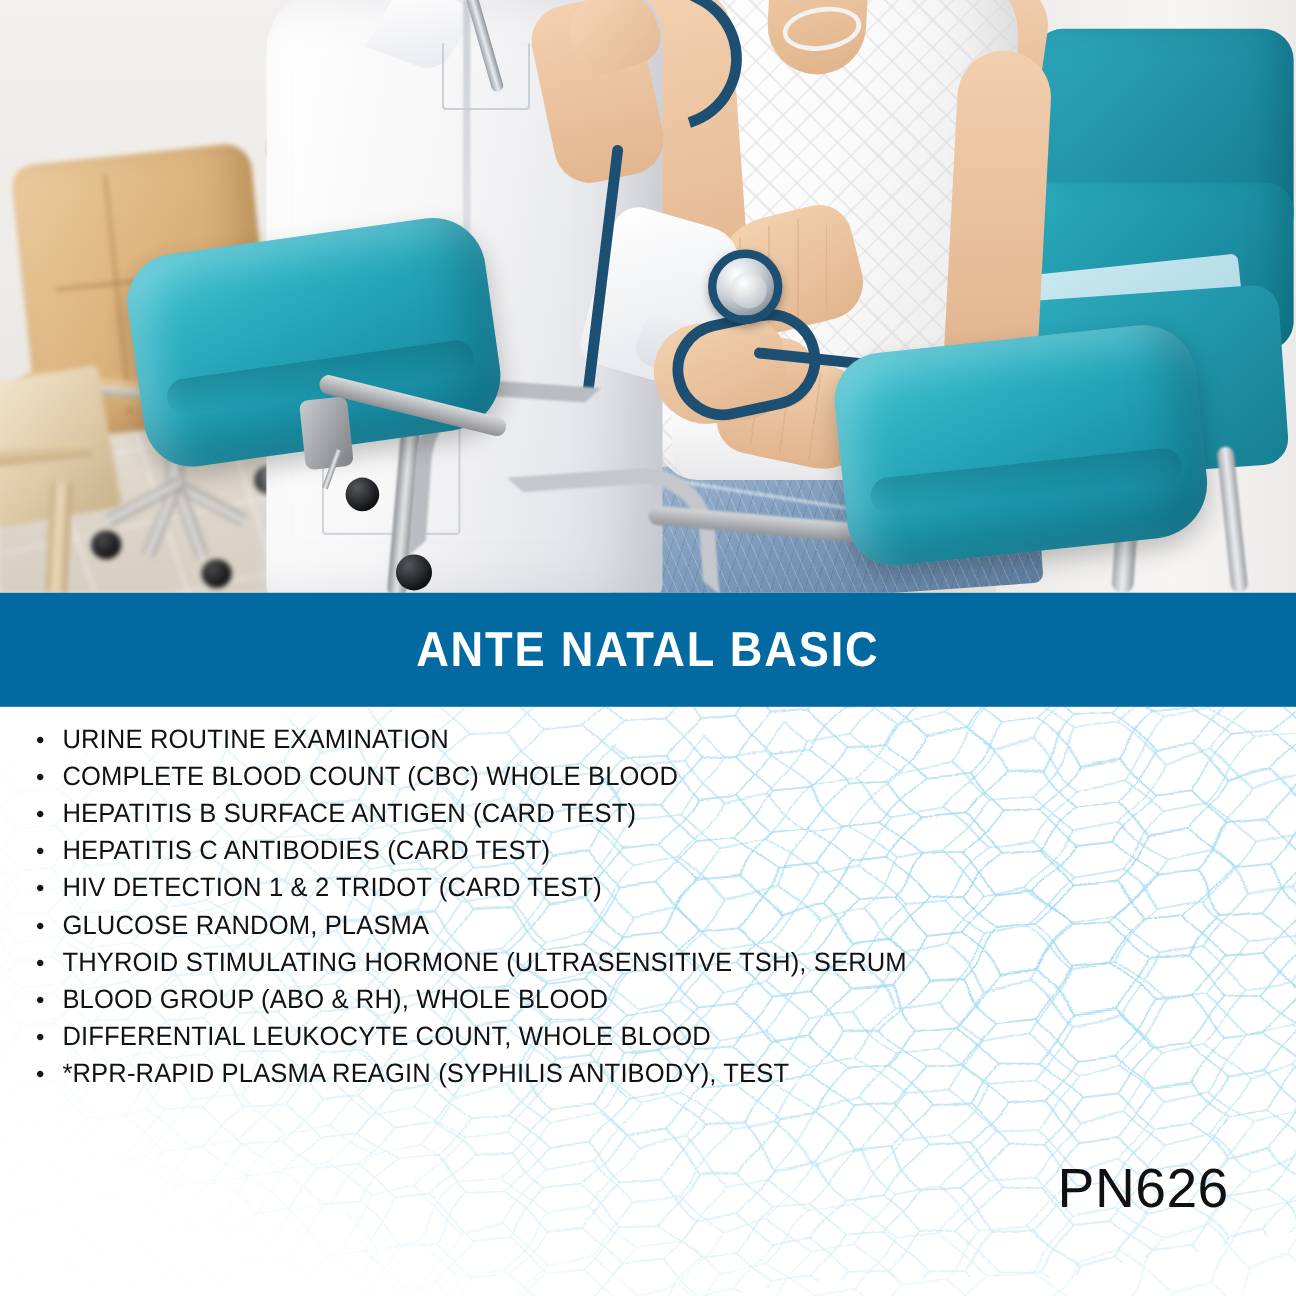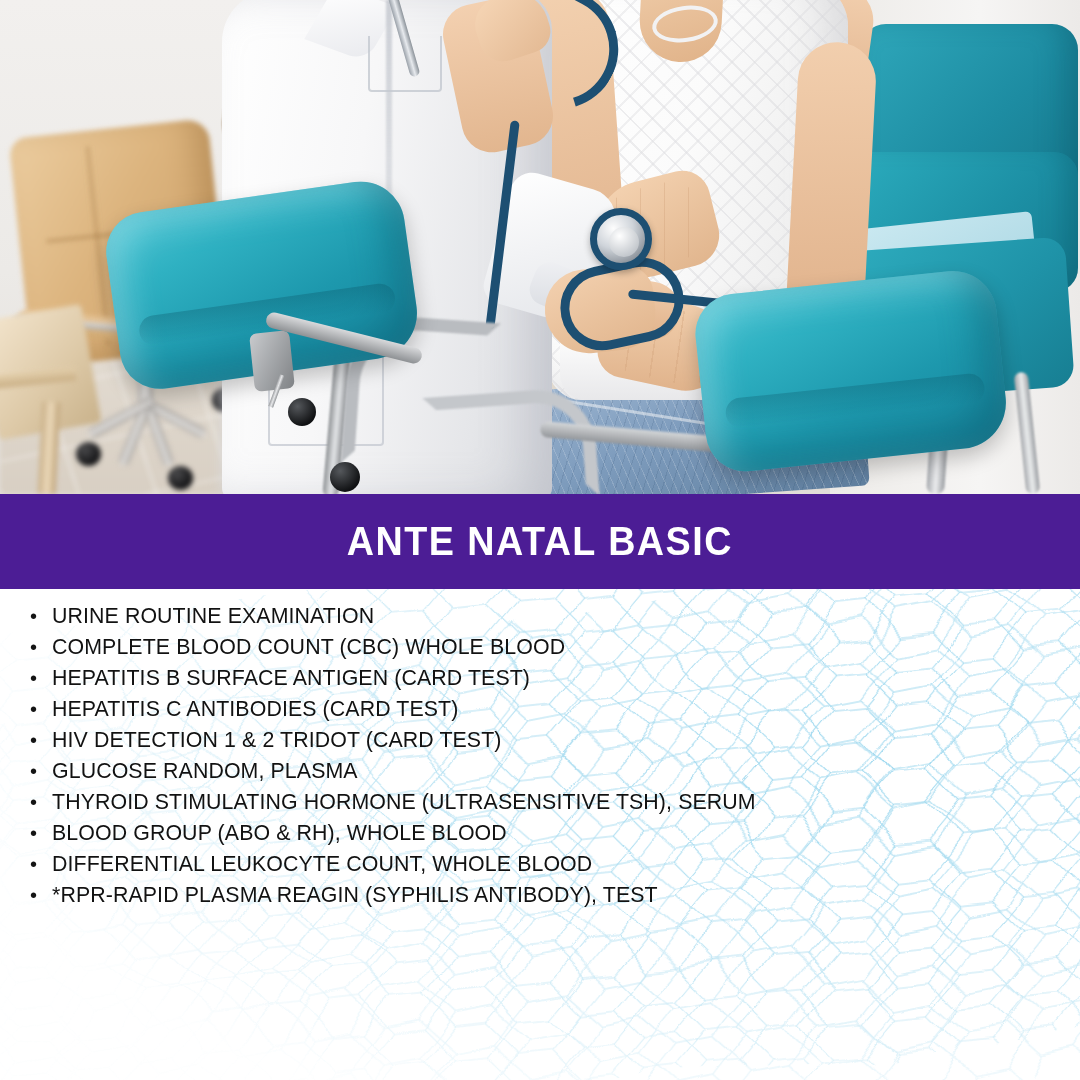--- a/index.html
+++ b/index.html
@@ -640,21 +640,21 @@
     <div class="exam-bar-lower photo-softblur"></div>
     <div class="stirrup stirrup-a"></div>
     <div class="stirrup stirrup-b"></div>
     <div class="stirrup-clamp"></div>
     <div class="stirrup-arm"></div>
     <div class="stirrup-rod"></div>
     <div class="stirrup-knob"></div>
     <div class="stirrup-knob2"></div>
   </div>
 
-  <div class="banner" style="background: #4c1d95;">
+  <div class="banner" style="background: #0369a1;">
     <div class="banner-title">ANTE NATAL BASIC</div>
   </div>
 
   <div class="hex-wrap">
     <svg class="hex-svg" viewBox="0 0 1080 491" preserveAspectRatio="none">
       <defs>
         <pattern id="hexpat" width="60" height="34.64" patternUnits="userSpaceOnUse">
           <path d="M15,0 L45,0 L60,17.32 L45,34.64 L15,34.64 L0,17.32 Z" fill="none" stroke="#8FD2EC" stroke-width="1.1"></path>
         </pattern>
         <radialGradient id="fade" cx="78%" cy="34%" r="82%">
@@ -713,14 +713,15 @@
     <li class="list-item">
       <span class="bullet">•</span>
       <span class="item-text">DIFFERENTIAL LEUKOCYTE COUNT, WHOLE BLOOD</span>
     </li>
     <li class="list-item">
       <span class="bullet">•</span>
       <span class="item-text">*RPR-RAPID PLASMA REAGIN (SYPHILIS ANTIBODY), TEST</span>
     </li>
   </ul>
 
+  <div class="code">PN626</div>
 
 </div>
 
 </body></html>

